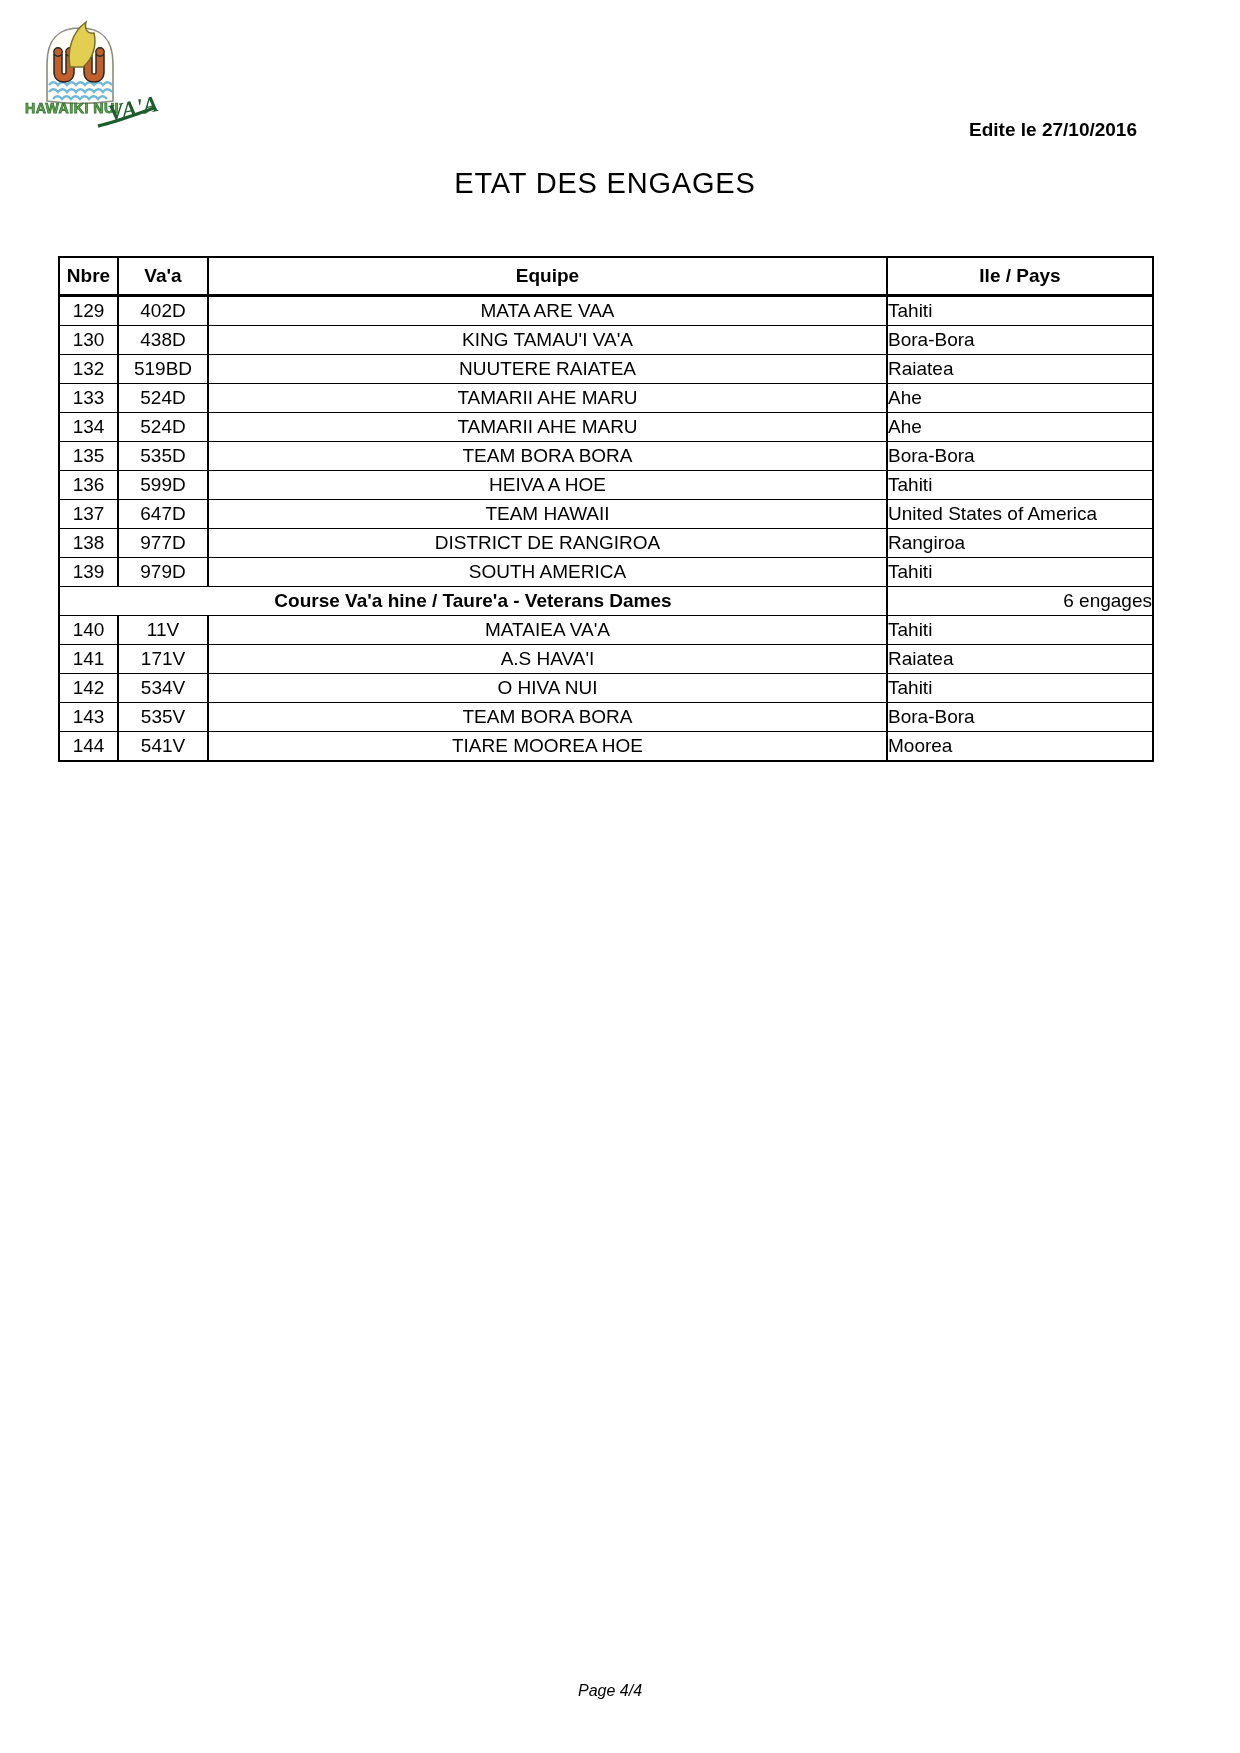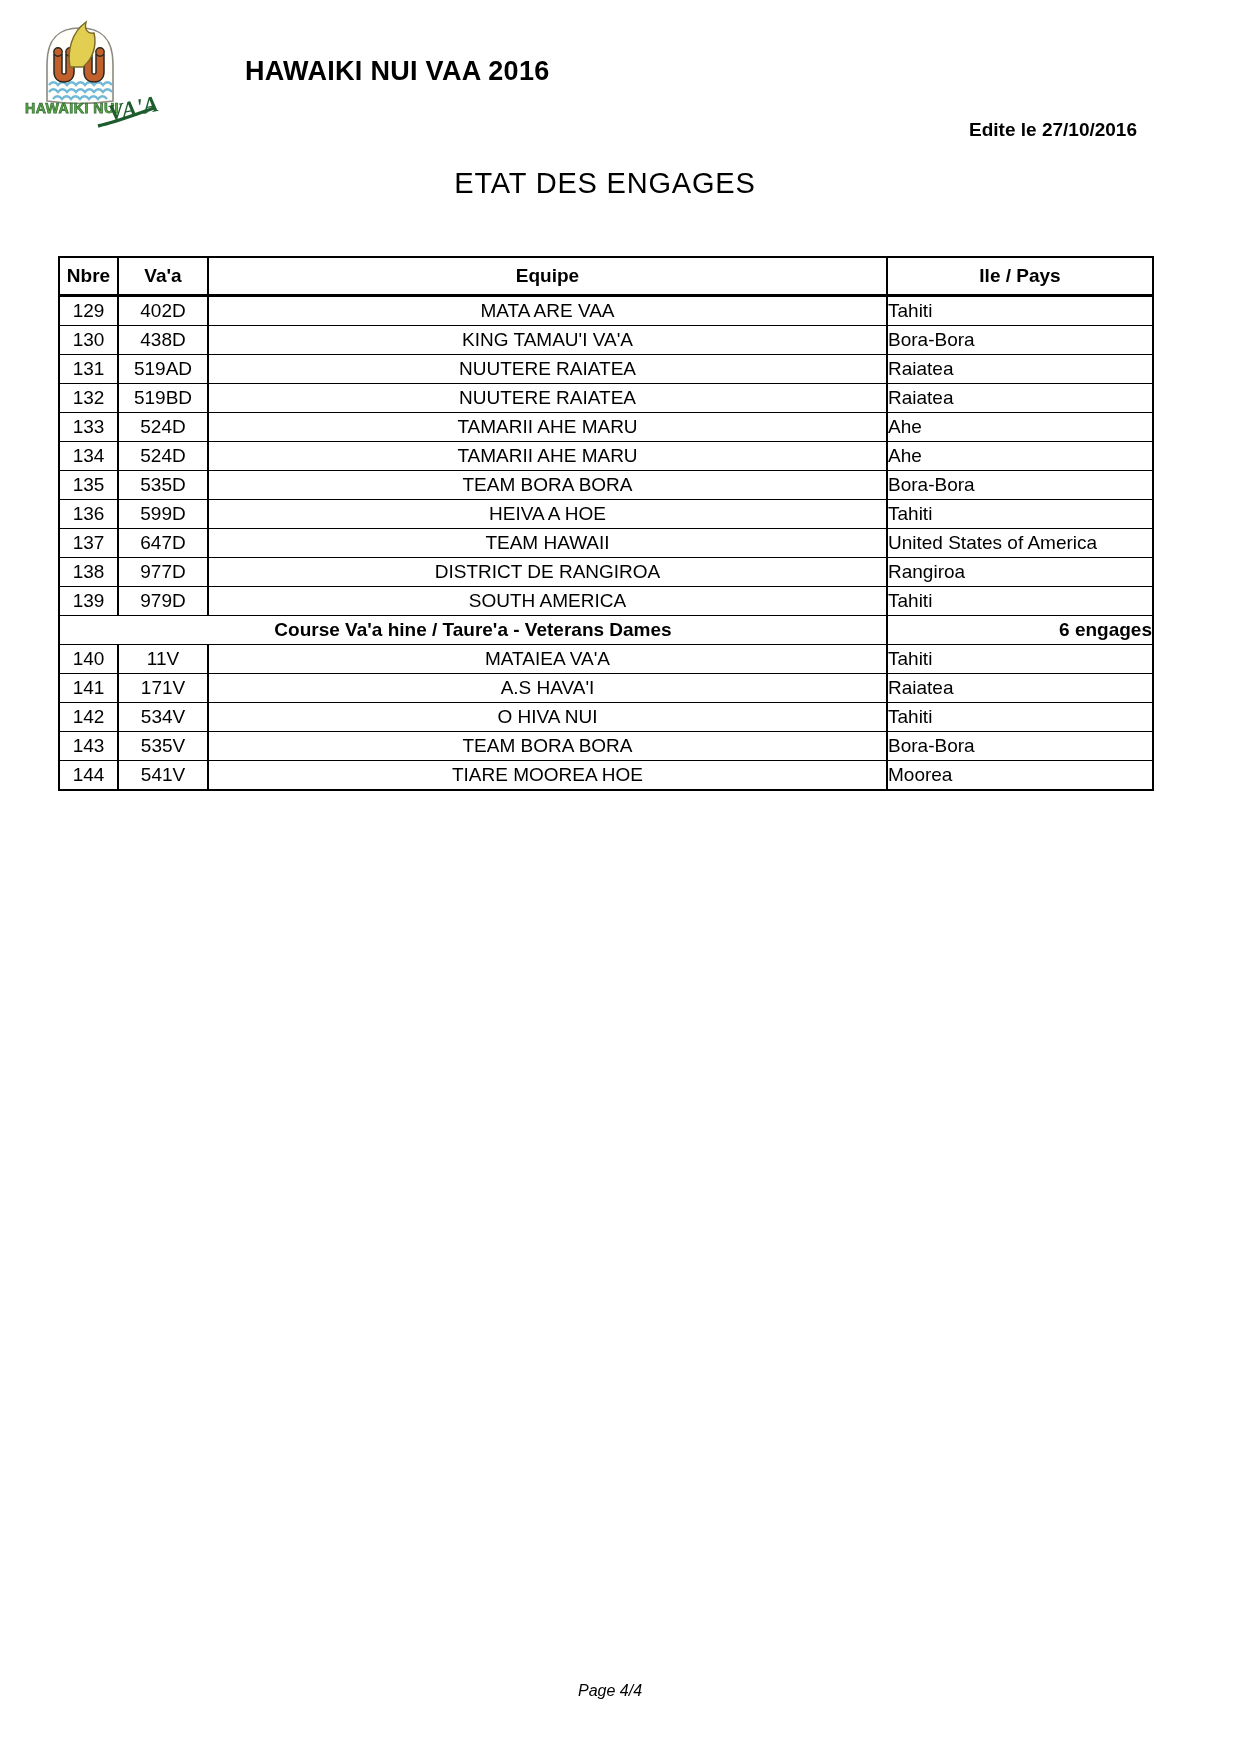--- a/index.html
+++ b/index.html
@@ -51,21 +51,21 @@
   td.c-nbre { text-align:center; }
   td.c-vaa  { text-align:center; }
   td.c-equipe { text-align:center; padding-left:8px; }
   td.c-ile    { text-align:left; padding-left:7px; }
 
   td.section-label {
     height:39px; font-size:26px; font-weight:bold; text-align:center;
     border-top-width:2.5px; border-bottom-width:2.5px;
   }
   td.section-count {
-    height:39px; font-size:26px; font-weight:bold; text-align:right;
+    height:39px; font-size:26px; font-weight:normal; text-align:right;
     padding-right:9px;
     border-top-width:2.5px; border-bottom-width:2.5px;margin-top:9px;
   }
 
   .page-footer {
     position:absolute; top:1682px; left:0; width:1220px;
     text-align:center; font-size:16px; font-style:italic;
   }
 </style>
 </head>
@@ -103,21 +103,20 @@
       </g>
 
       <path d="M46 53 C43 36 48 18 62 8 C60 16 64 20 70 19 C73 31 69 45 59 53 Z" fill="#e2cf52" stroke="#7a6c28" stroke-width="1.5"></path>
 
       <text x="1" y="99" font-family="'Liberation Sans',sans-serif" font-size="14.5" font-weight="bold" fill="#62aa46" stroke="#2c6b2f" stroke-width="0.75" letter-spacing="0.5" textLength="94" lengthAdjust="spacingAndGlyphs">HAWAIKI NUI</text>
       <path d="M74 112 C92 108 110 101 130 94" stroke="#1d5c2c" stroke-width="3.4" fill="none"></path>
       <text x="86" y="107" font-family="'Liberation Serif',serif" font-size="23" font-weight="bold" font-style="italic" fill="#1d5c2c" transform="rotate(-12 86 107)">VA'A</text>
     </svg>
   </div>
 
-  <div class="header-title">HAWAIKI NUI VAA 2016</div>
   <div class="edited-date">Edite le 27/10/2016</div>
   <div class="doc-title">ETAT DES ENGAGES</div>
 
   <table class="entries">
     <colgroup>
       <col style="width:59px">
       <col style="width:90px">
       <col style="width:679px">
       <col style="width:266px">
     </colgroup>
@@ -136,26 +135,20 @@
           <td class="c-equipe">MATA ARE VAA</td>
           <td class="c-ile">Tahiti</td>
         </tr>
         <tr>
           <td class="c-nbre">130</td>
           <td class="c-vaa">438D</td>
           <td class="c-equipe">KING TAMAU'I VA'A</td>
           <td class="c-ile">Bora-Bora</td>
         </tr>
         <tr>
-          <td class="c-nbre">131</td>
-          <td class="c-vaa">519AD</td>
-          <td class="c-equipe">NUUTERE RAIATEA</td>
-          <td class="c-ile">Raiatea</td>
-        </tr>
-        <tr>
           <td class="c-nbre">132</td>
           <td class="c-vaa">519BD</td>
           <td class="c-equipe">NUUTERE RAIATEA</td>
           <td class="c-ile">Raiatea</td>
         </tr>
         <tr>
           <td class="c-nbre">133</td>
           <td class="c-vaa">524D</td>
           <td class="c-equipe">TAMARII AHE MARU</td>
           <td class="c-ile">Ahe</td>

